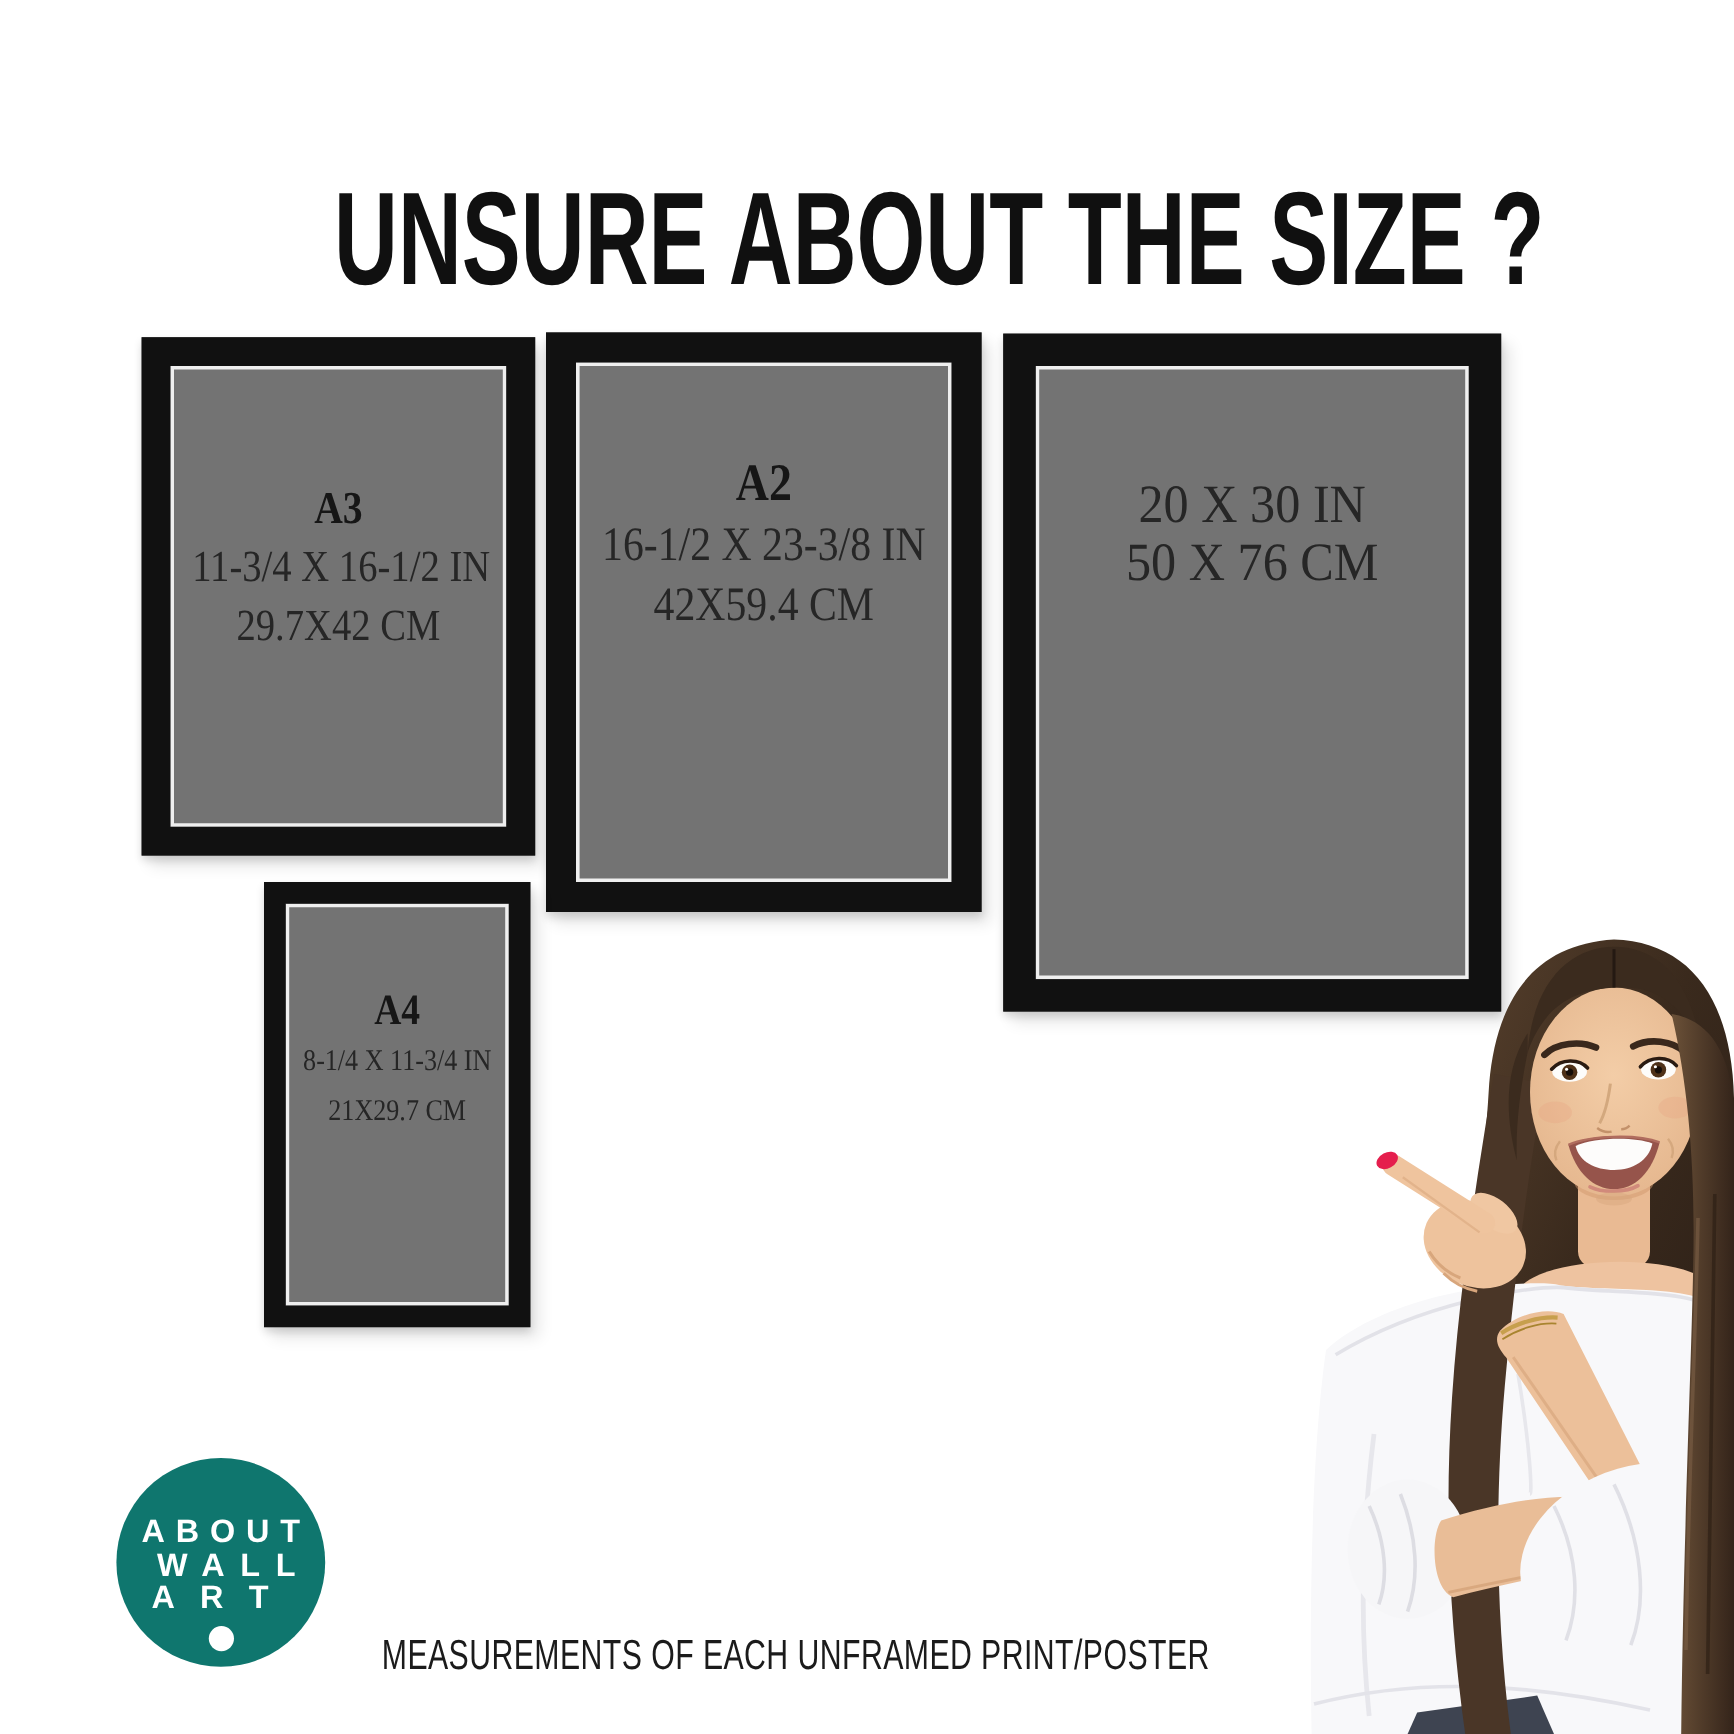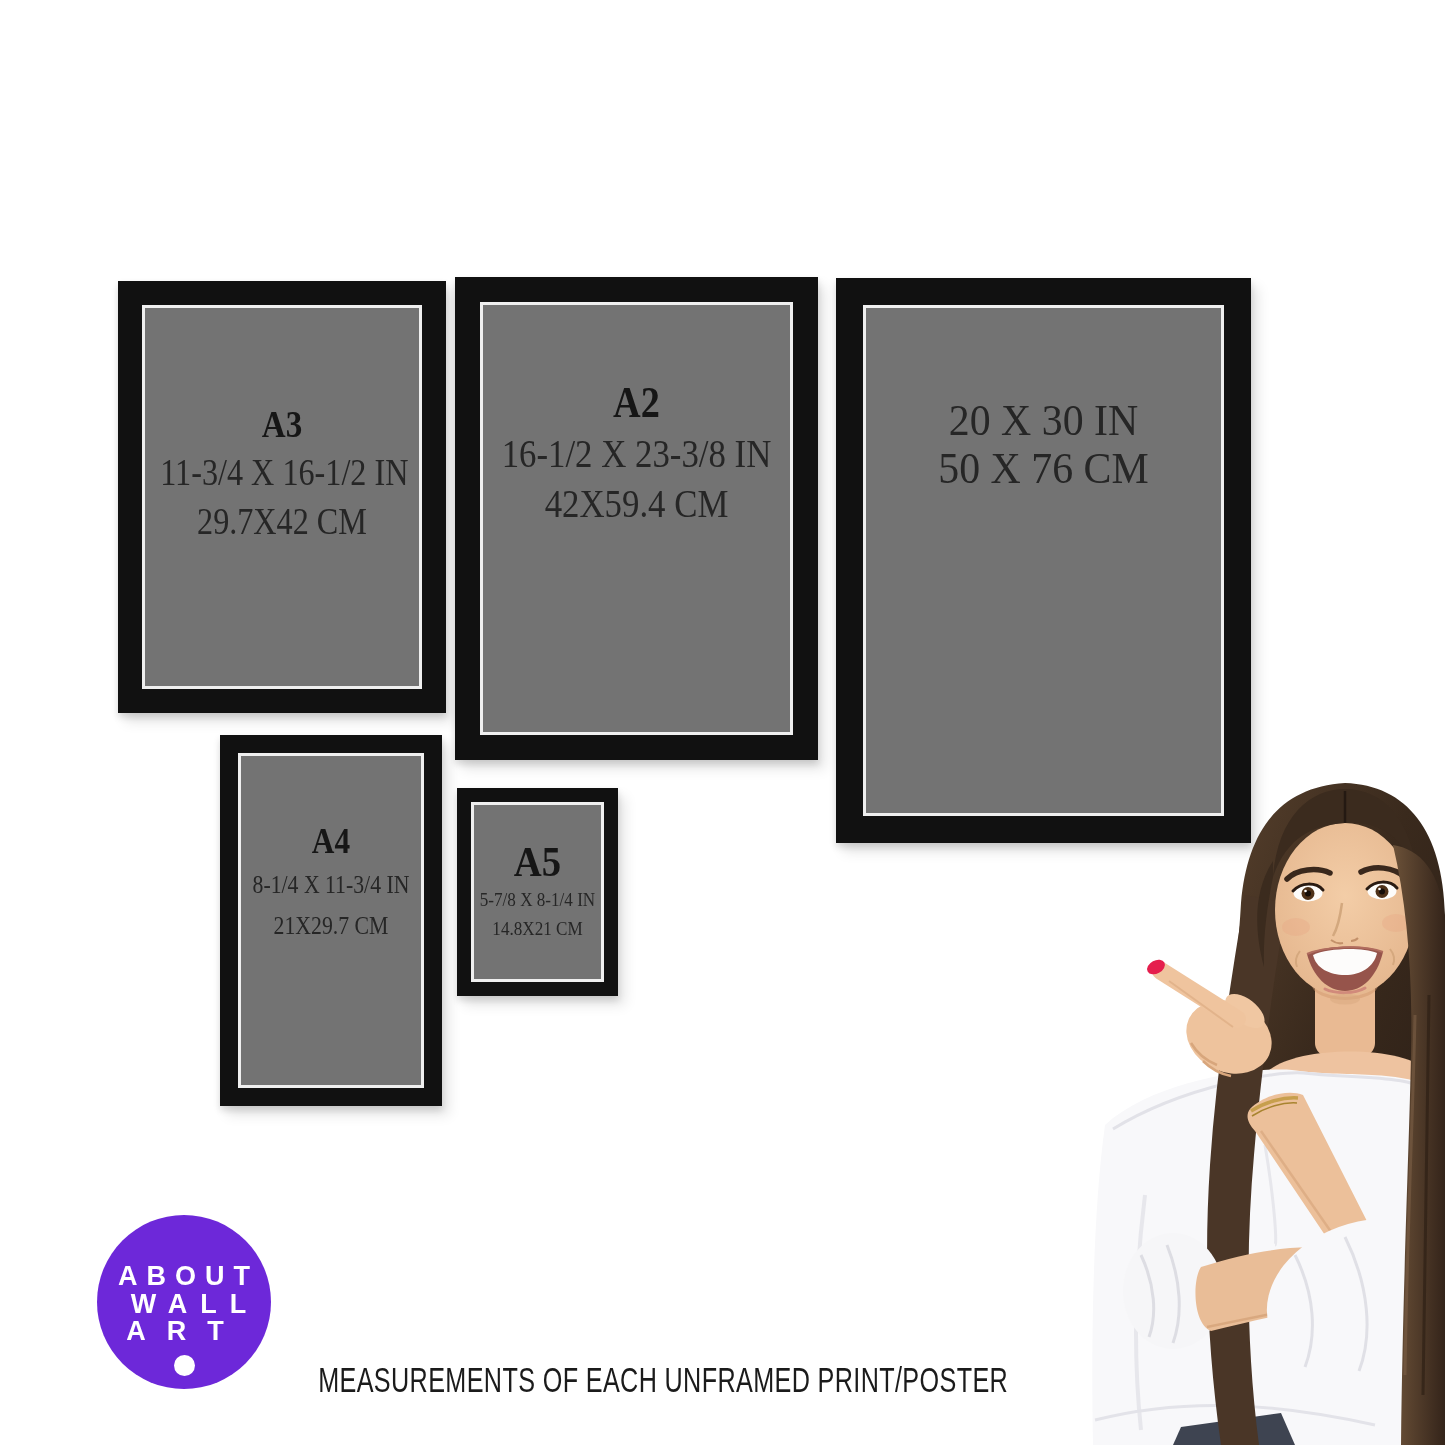--- a/index.html
+++ b/index.html
@@ -40,21 +40,21 @@
   .f-a2 .size-label{font-size:44px;line-height:52px;}
   .f-a2 .dim{font-size:40px;line-height:50px;}
   .f-2030 .dim{font-size:45px;line-height:48px;}
   .f-a4 .size-label{font-size:36px;line-height:46px;}
   .f-a4 .dim{font-size:25px;line-height:41px;}
   .f-a5 .size-label{font-size:43px;line-height:47px;}
   .f-a5 .dim{font-size:19px;line-height:29px;}
   
   .logo{
     position:absolute;left:97px;top:1215px;width:174px;height:174px;
-    border-radius:50%;background:#6d28d9;color:#fff;font-weight:bold;
+    border-radius:50%;background:#0f766e;color:#fff;font-weight:bold;
     display:flex;flex-direction:column;align-items:center;box-sizing:border-box;
     padding-top:48px;
   }
   .logo span{display:block;font-size:27px;line-height:27.5px;white-space:nowrap;}
   .logo .l1{letter-spacing:9px;margin-left:9px;}
   .logo .l2{letter-spacing:13px;margin-left:22px;}
   .logo .l3{letter-spacing:21px;margin-left:3px;}
   .logo .dot{width:21px;height:21px;border-radius:50%;background:#fff;margin-top:9px;}
   
   .caption{position:absolute;top:1361px;left:0;right:0;text-align:center;
@@ -62,20 +62,21 @@
   .caption span{display:inline-block;white-space:nowrap;letter-spacing:0.5px;
     transform:translateX(-59px) scaleX(0.72);transform-origin:50% 50%;}
   
   .model{position:absolute;left:945px;top:775px;width:500px;height:670px;}
 </style>
 </head>
 <body>
 
 <div class="canvas">
 
+  <h1 class="title"><span>UNSURE ABOUT THE SIZE ?</span></h1>
 
   <div class="frame f-a3">
     <div class="frame-text">
       <div class="size-label">A3</div>
       <div class="dim">11-3/4 X 16-1/2 IN</div>
       <div class="dim">29.7X42 CM</div>
     </div>
   </div>
 
   <div class="frame f-a2">
@@ -95,27 +96,20 @@
   </div>
 
   <div class="frame f-a4">
     <div class="frame-text">
       <div class="size-label">A4</div>
       <div class="dim">8-1/4 X 11-3/4 IN</div>
       <div class="dim">21X29.7 CM</div>
     </div>
   </div>
 
-  <div class="frame f-a5">
-    <div class="frame-text">
-      <div class="size-label">A5</div>
-      <div class="dim">5-7/8 X 8-1/4 IN</div>
-      <div class="dim">14.8X21 CM</div>
-    </div>
-  </div>
 
   <div class="logo">
     <span class="l1">ABOUT</span>
     <span class="l2">WALL</span>
     <span class="l3">ART</span>
     <div class="dot"></div>
   </div>
 
   <div class="caption"><span>MEASUREMENTS OF EACH UNFRAMED PRINT/POSTER</span></div>
 

